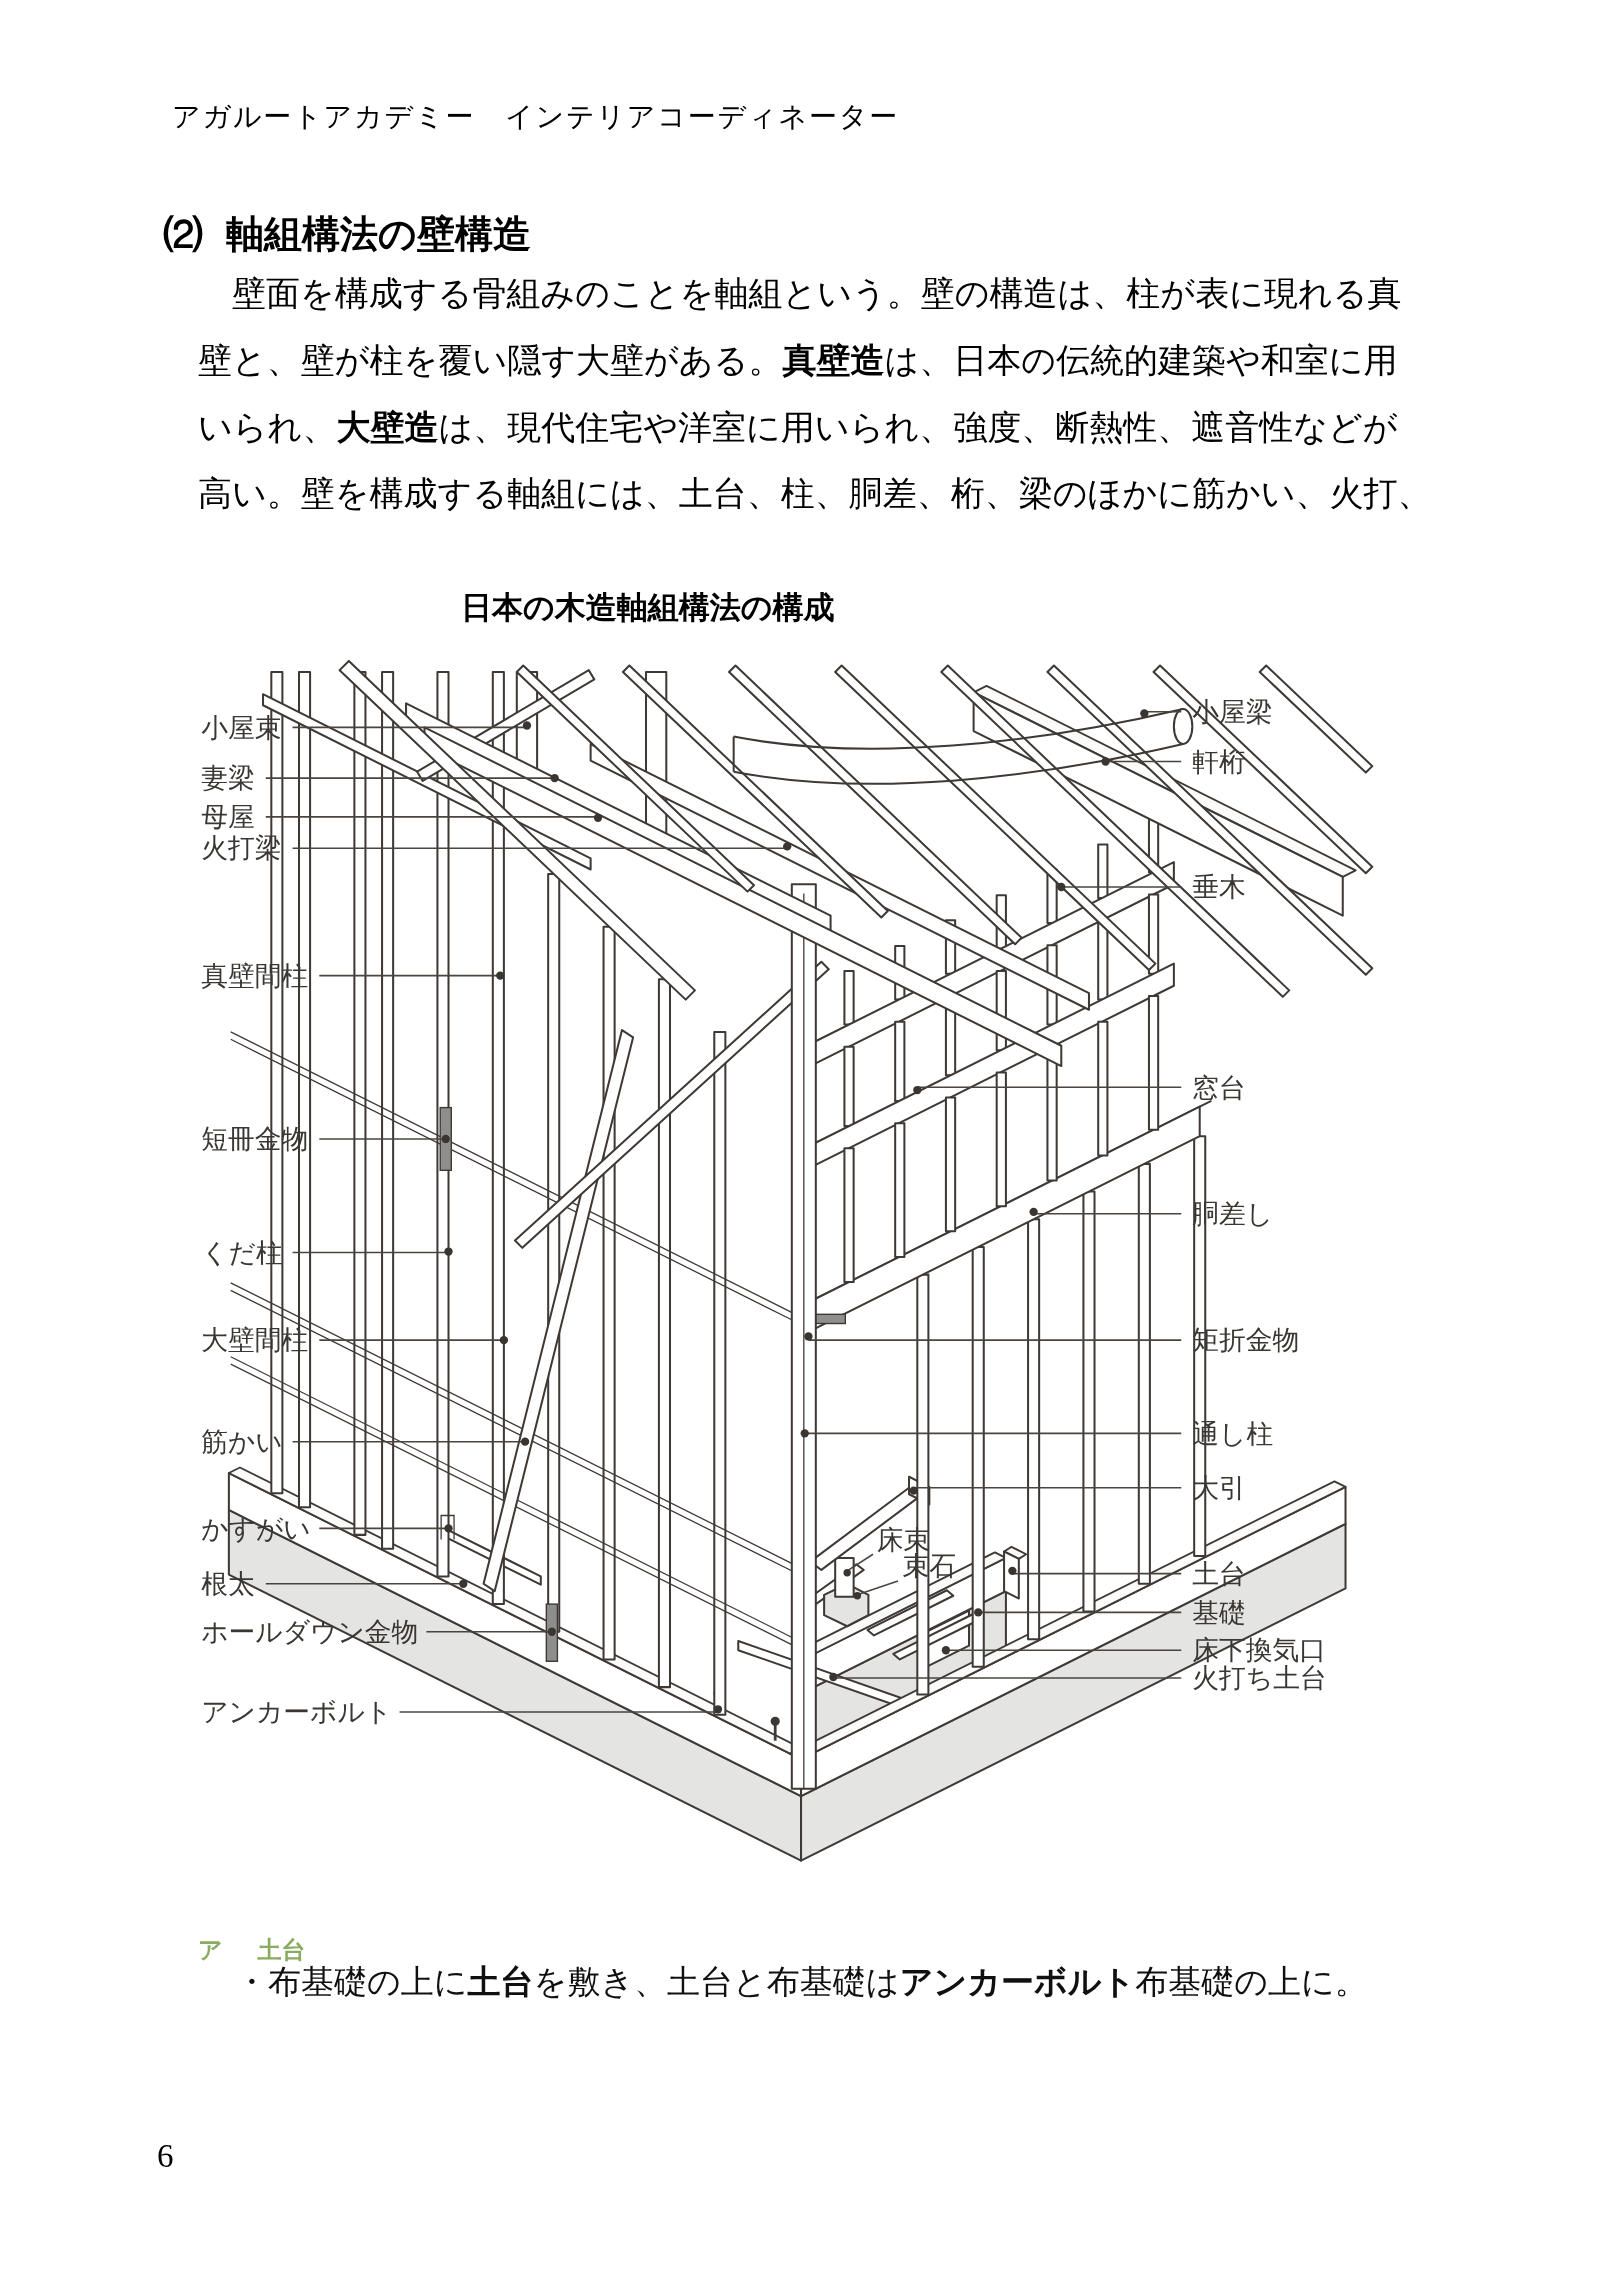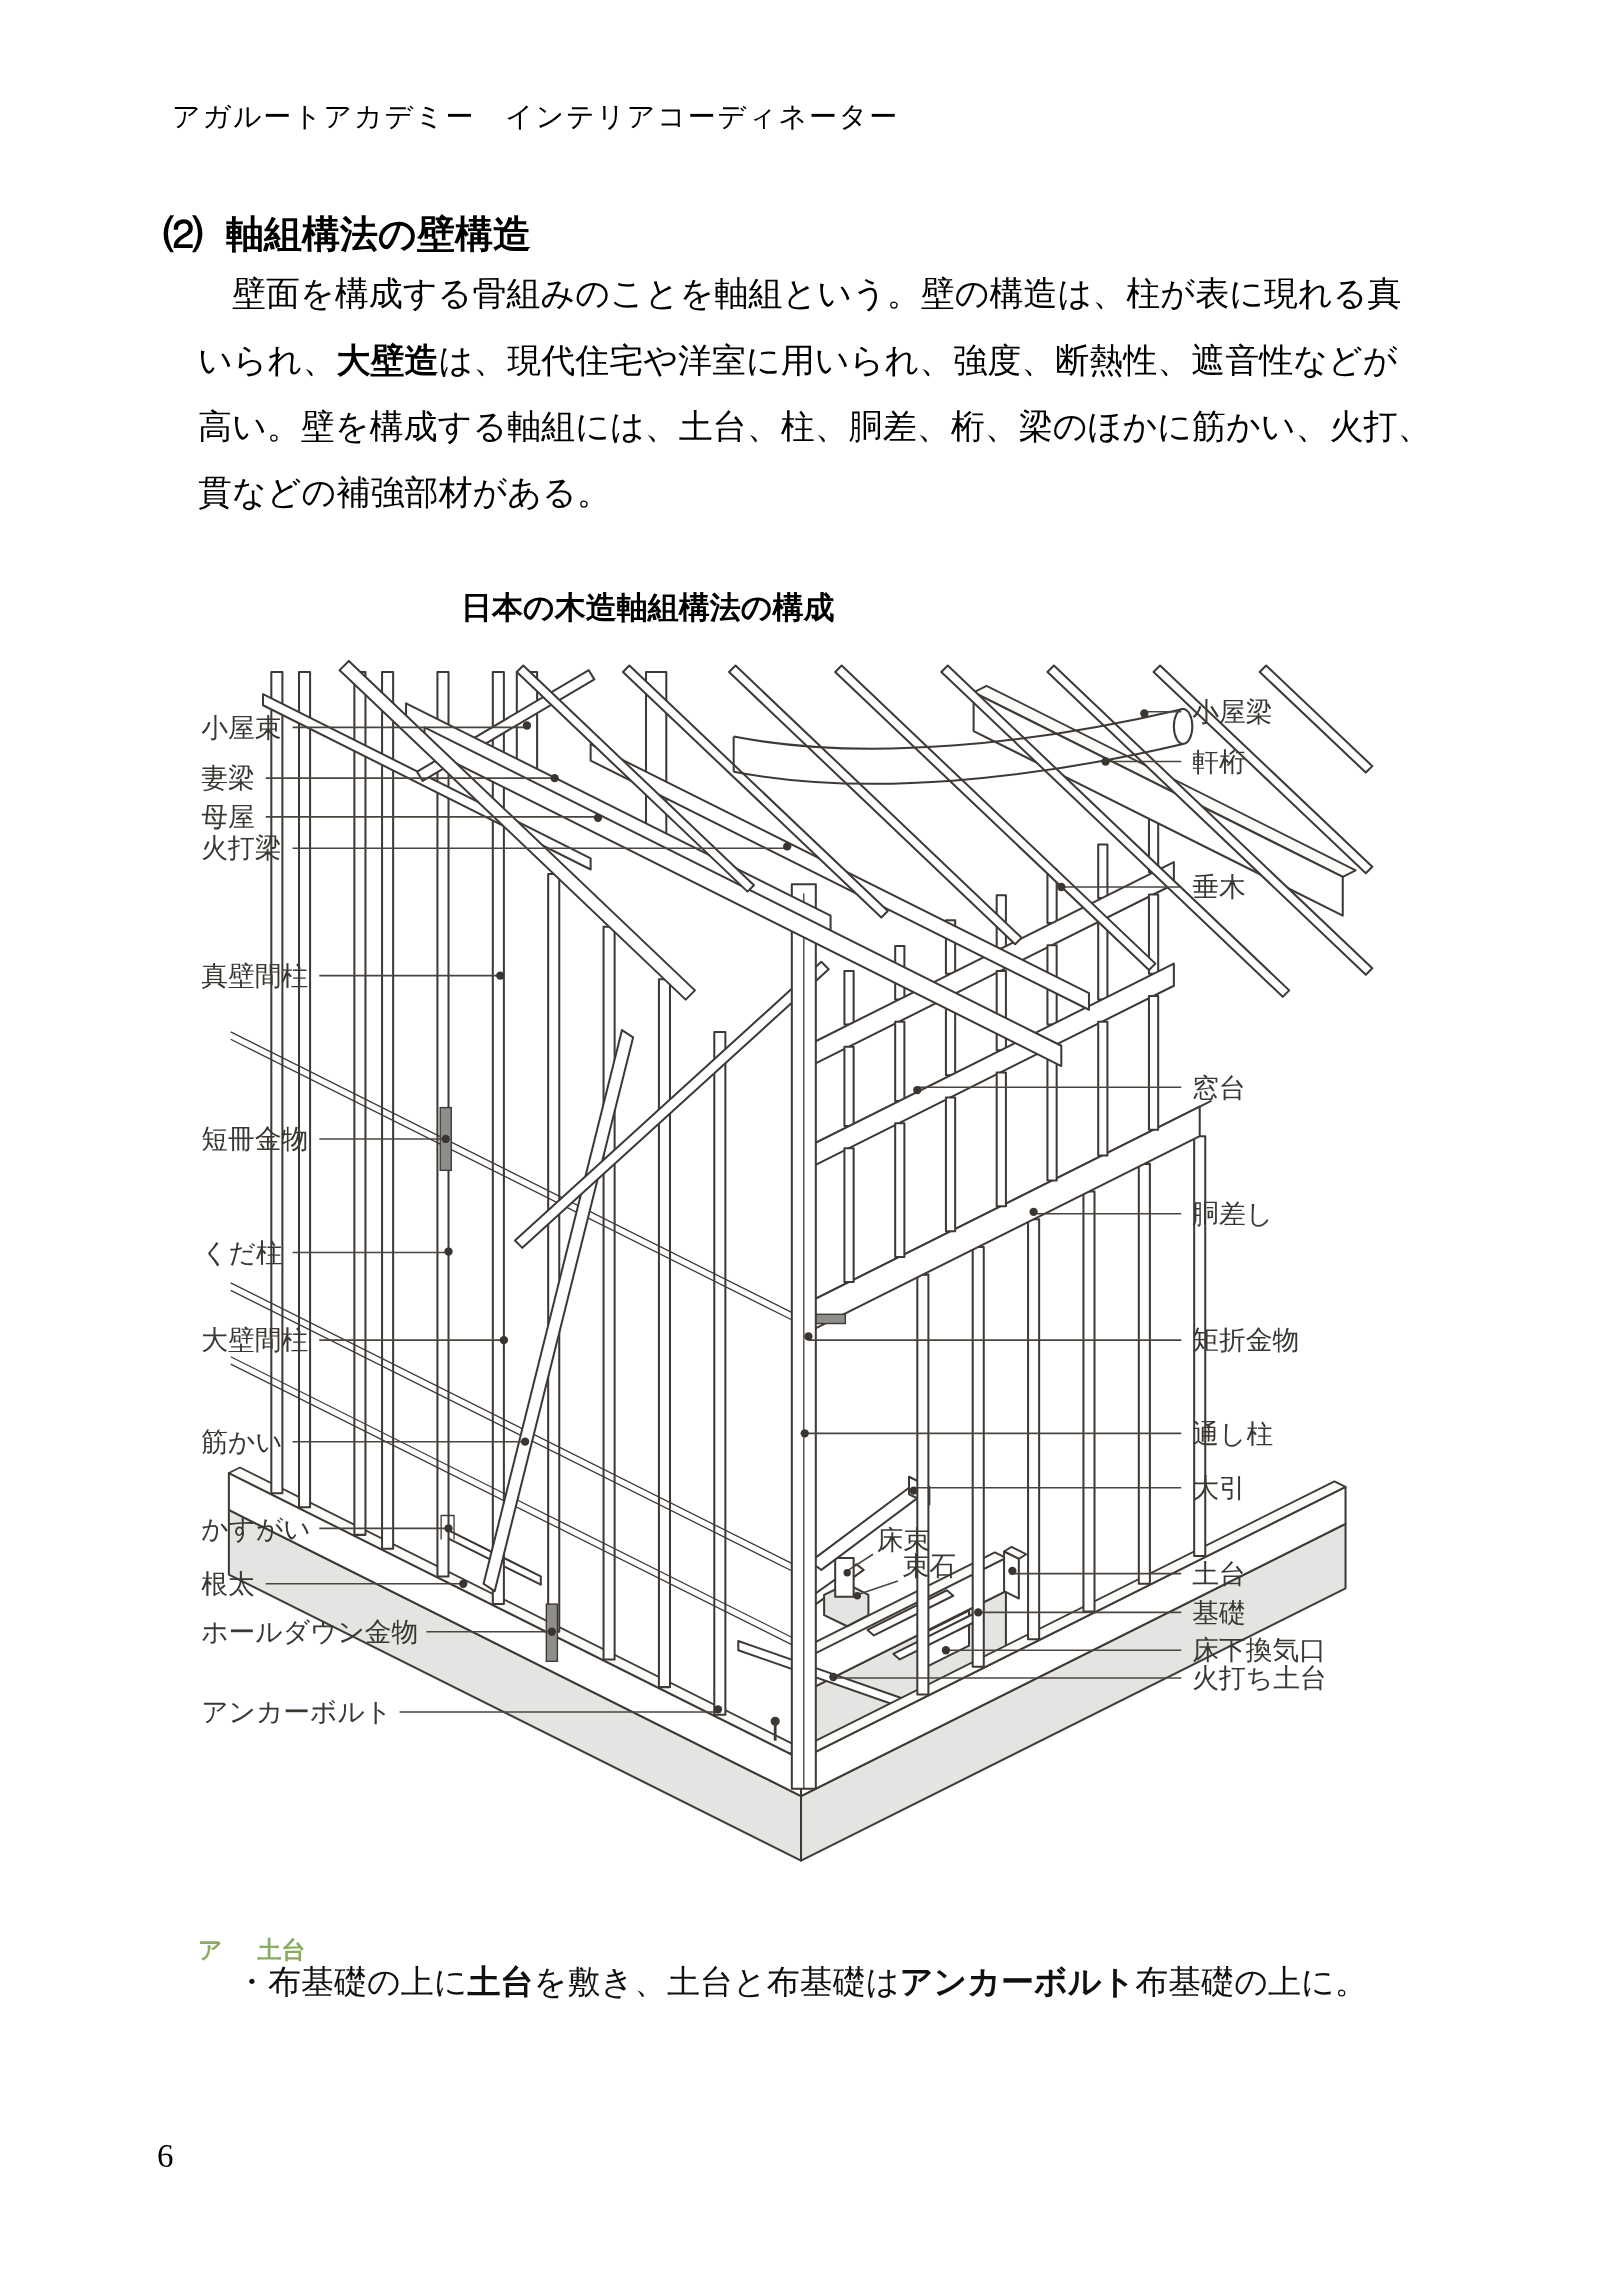--- a/index.html
+++ b/index.html
@@ -40,23 +40,23 @@
 <body>
 
 <div class="abs" id="header">アガルートアカデミー　インテリアコーディネーター</div>
 
 <div class="abs" id="sec-title">
   <span class="num">⑵</span><span>軸組構法の壁構造</span>
 </div>
 
 <div class="abs" id="body-text">
     <div class="bodyline first"><span>壁面を構成する骨組みのことを軸組という。壁の構造は、柱が表に現れる真</span></div>
+    <div class="bodyline"><span>壁と、壁が柱を覆い隠す大壁がある。</span><span class="seg-b">真壁造</span><span>は、日本の伝統的建築や和室に用</span></div>
     <div class="bodyline"><span>いられ、</span><span class="seg-b">大壁造</span><span>は、現代住宅や洋室に用いられ、強度、断熱性、遮音性などが</span></div>
     <div class="bodyline"><span>高い。壁を構成する軸組には、土台、柱、胴差、桁、梁のほかに筋かい、火打、</span></div>
-    <div class="bodyline"><span>貫などの補強部材がある。</span></div>
   </div>
 
 <div class="abs" id="fig-title">日本の木造軸組構法の構成</div>
 
 <svg id="diagram" width="1615" height="2289" viewBox="0 0 1750 2480">
 
   <g>
     <path class="conc" d="M1090,1724 L870,1834 L870,1896 L1090,1786 Z"></path>
     <path class="wood" d="M1000,1770 L1050,1745 L1050,1783 L1000,1808 Z"></path>
     <path class="wood" d="M1090,1688 L870,1798 L870,1834 L1090,1724 Z"></path>

